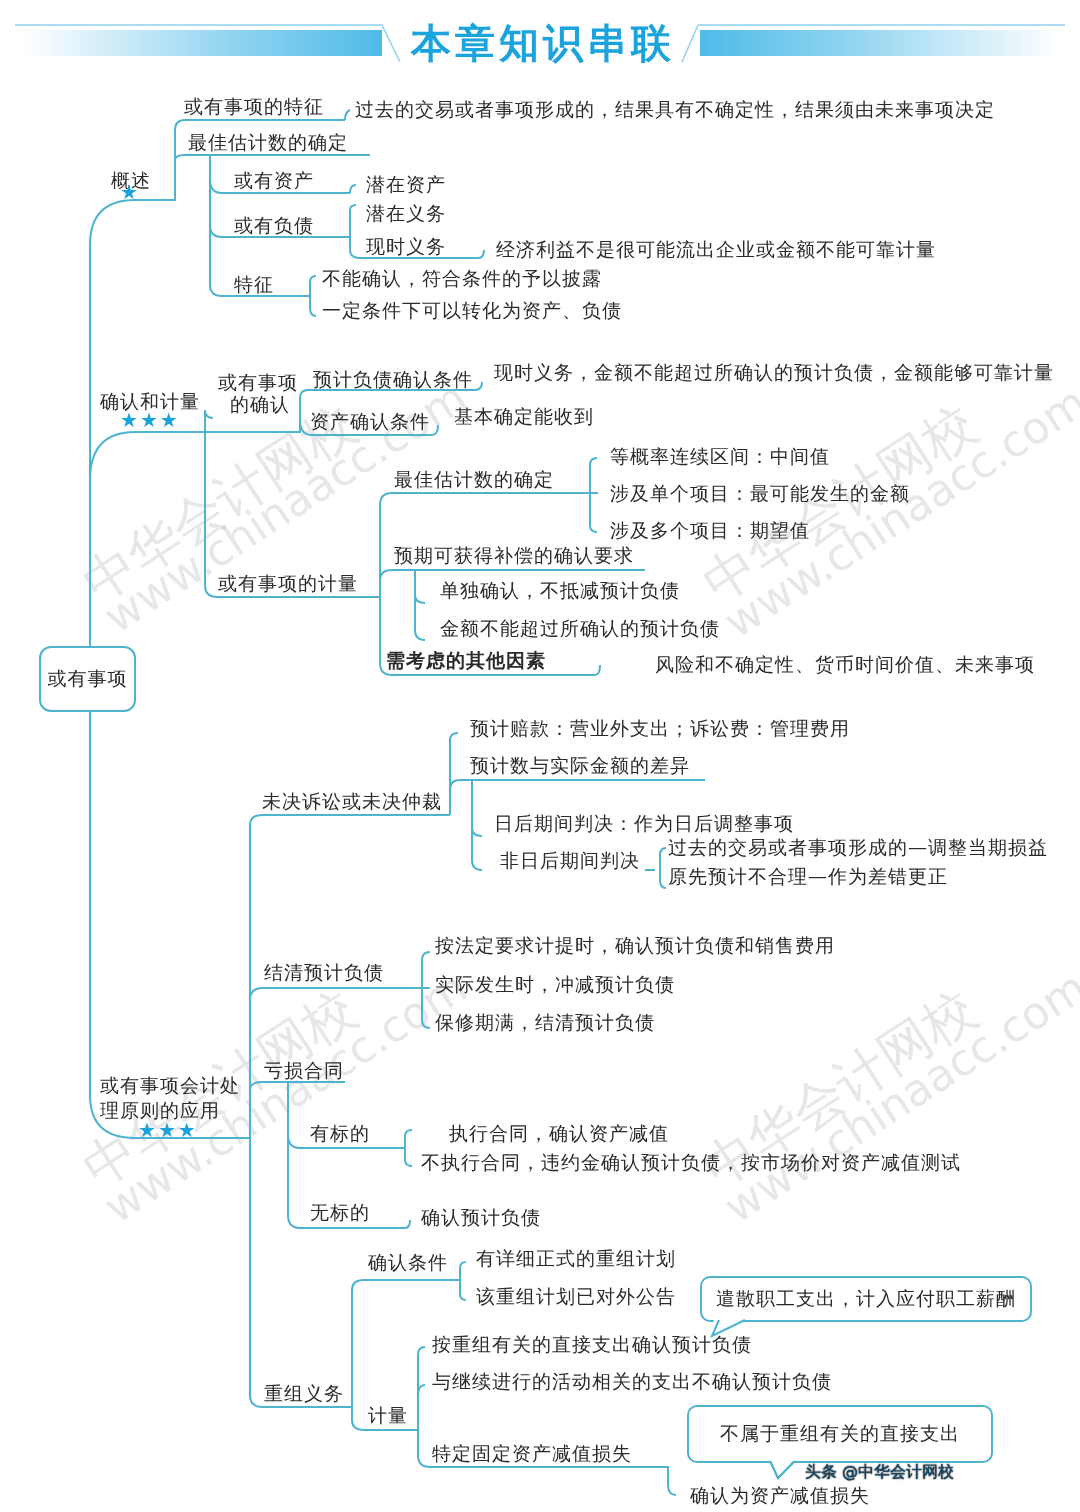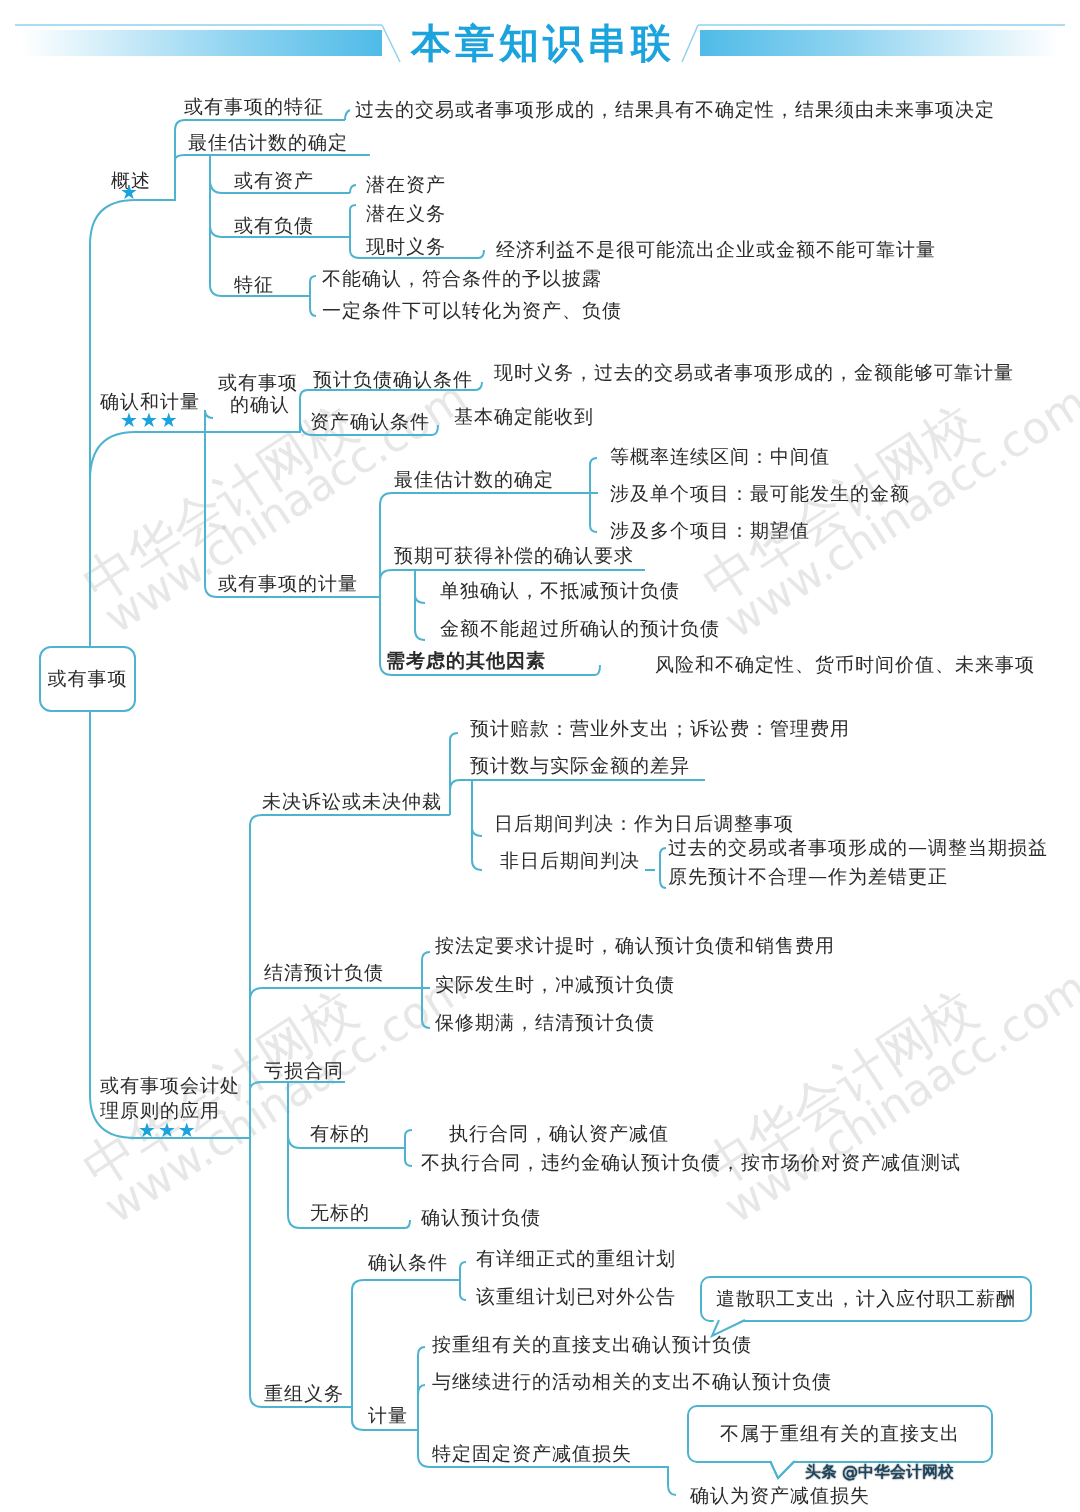--- a/index.html
+++ b/index.html
@@ -133,21 +133,21 @@
 <div class="t" style="left:496px;top:237px;">经济利益不是很可能流出企业或金额不能可靠计量</div>
 <div class="t" style="left:234px;top:272px;">特征</div>
 <div class="t" style="left:322px;top:266px;">不能确认，符合条件的予以披露</div>
 <div class="t" style="left:322px;top:300px;font-family:Liberation Mono, monospace;">一定条件下可以转化为资产、负债</div>
 
 <div class="t" style="left:100px;top:389px;">确认和计量</div>
 <div class="stars" style="left:120px;top:410px;">★★★</div>
 <div class="t" style="left:218px;top:370px;">或有事项</div>
 <div class="t" style="left:230px;top:392px;">的确认</div>
 <div class="t" style="left:313px;top:367px;">预计负债确认条件</div>
-<div class="t" style="left:494px;top:360px;">现时义务，过去的交易或者事项形成的，金额能够可靠计量</div>
+<div class="t" style="left:494px;top:360px;">现时义务，金额不能超过所确认的预计负债，金额能够可靠计量</div>
 <div class="t" style="left:310px;top:409px;">资产确认条件</div>
 <div class="t" style="left:454px;top:404px;">基本确定能收到</div>
 <div class="t" style="left:218px;top:571px;">或有事项的计量</div>
 <div class="t" style="left:394px;top:467px;">最佳估计数的确定</div>
 <div class="t" style="left:610px;top:444px;">等概率连续区间：中间值</div>
 <div class="t" style="left:610px;top:481px;">涉及单个项目：最可能发生的金额</div>
 <div class="t" style="left:610px;top:518px;">涉及多个项目：期望值</div>
 <div class="t" style="left:394px;top:543px;">预期可获得补偿的确认要求</div>
 <div class="t" style="left:440px;top:578px;">单独确认，不抵减预计负债</div>
 <div class="t" style="left:440px;top:616px;">金额不能超过所确认的预计负债</div>

